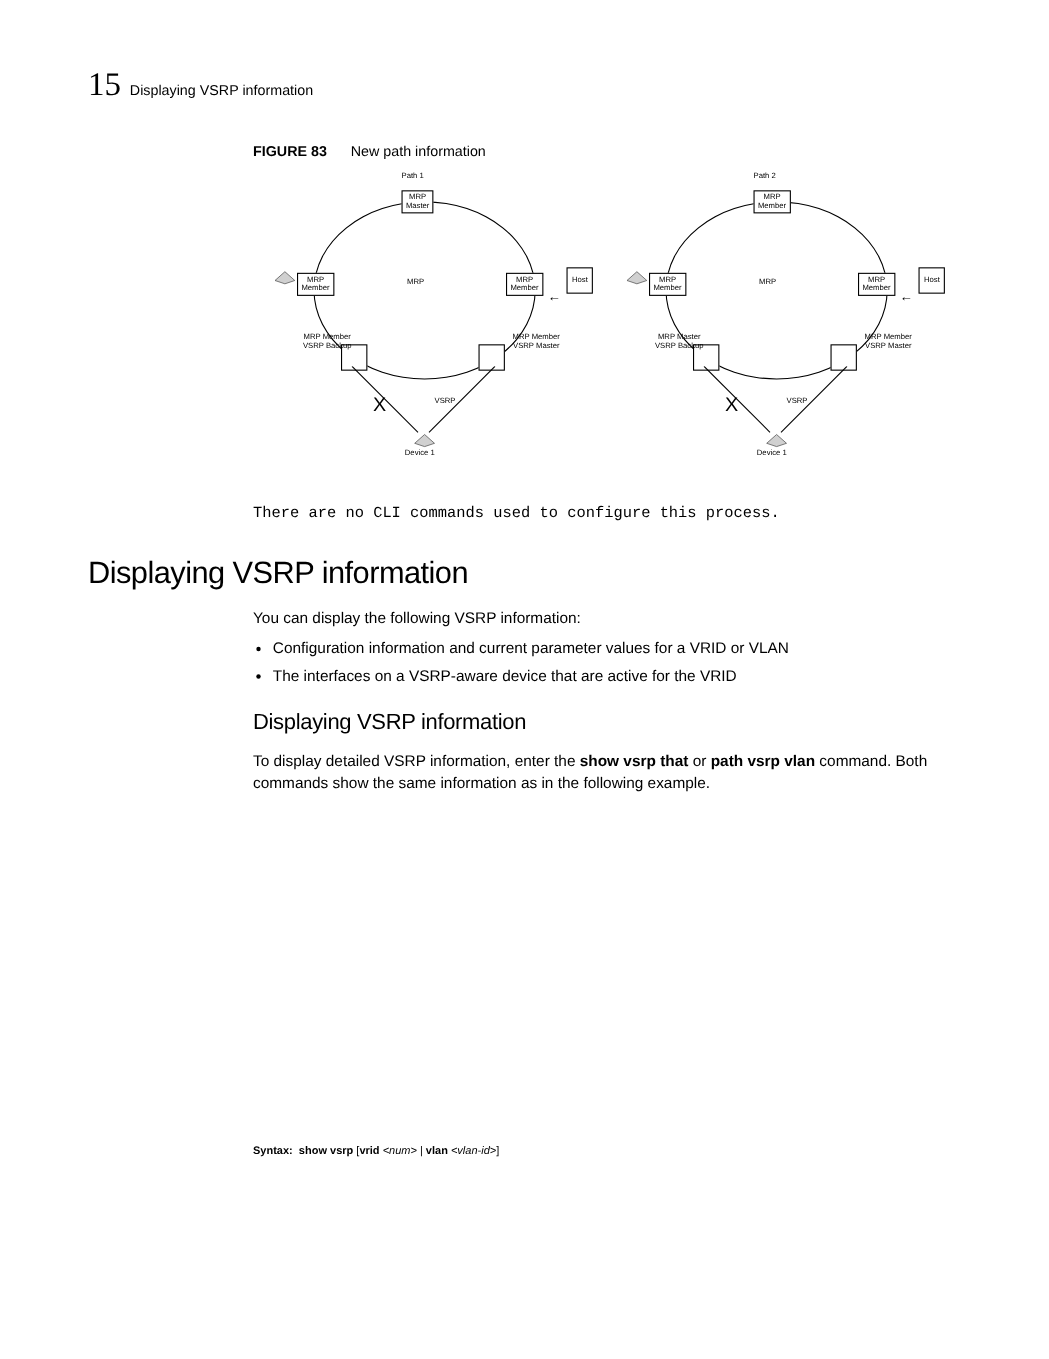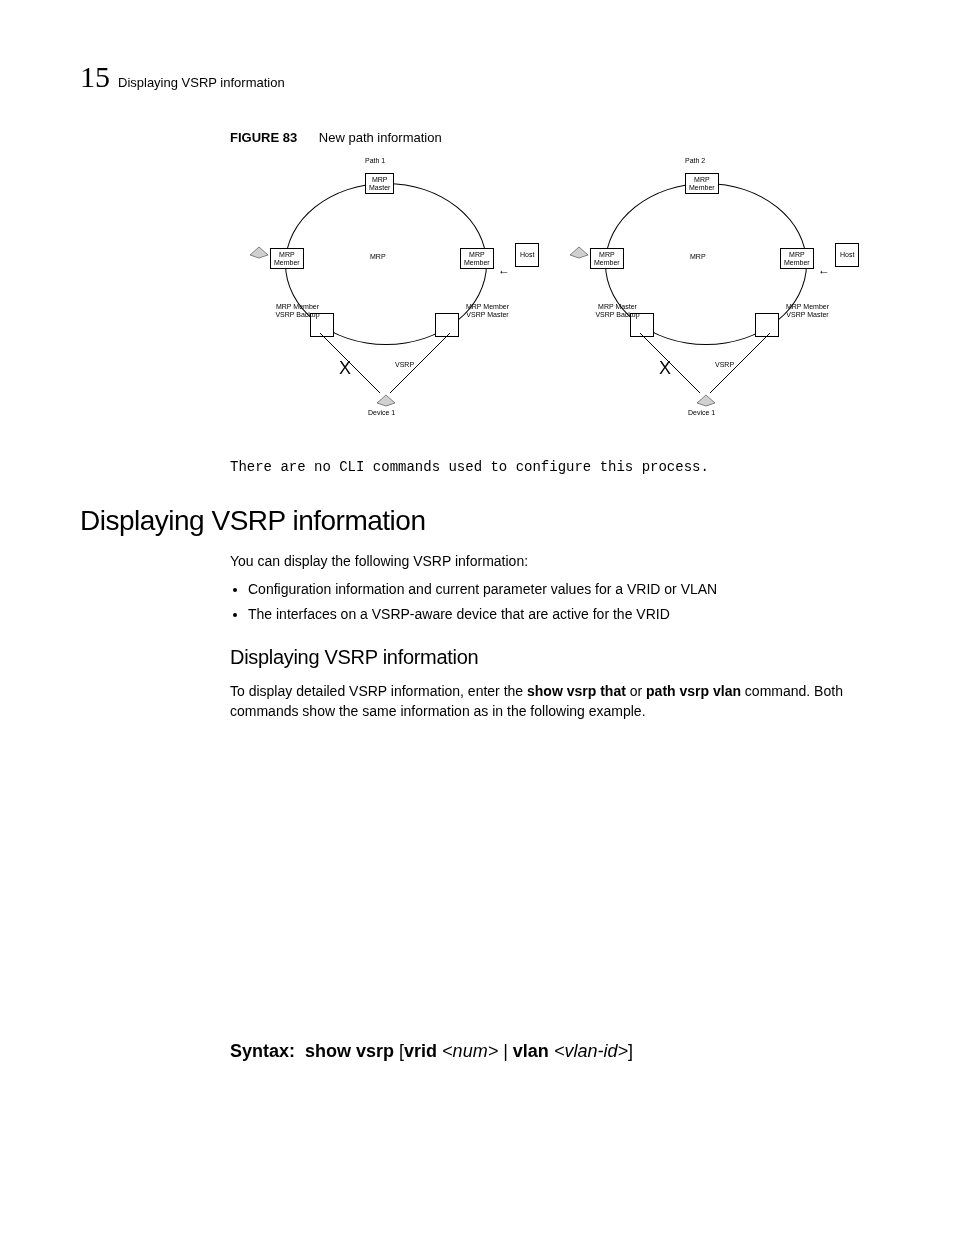--- a/index.html
+++ b/index.html
@@ -21,21 +21,21 @@
   .dev{position:absolute;width:22px;height:14px;}
   .dev svg{display:block;}
   .arrow{position:absolute;font-size:12px;}
   .after-fig{margin-left:150px;font-size:14px;margin-top:6px;margin-bottom:30px;font-family:Liberation Mono, monospace;}
   .h1{font-family:Arial,Helvetica,sans-serif;font-weight:400;font-size:28px;letter-spacing:-0.5px;margin:30px 0 14px 0;}
   .body{margin-left:150px;font-size:14px;line-height:1.45;}
   .body p{margin:0 0 8px 0;}
   ul.b{margin:4px 0 8px 18px;padding:0;}
   ul.b li{margin:4px 0;}
   .h2{font-family:Arial,Helvetica,sans-serif;font-weight:400;font-size:20px;letter-spacing:-0.3px;margin:22px 0 12px 150px;}
-  .syntax{margin-left:150px;font-size:18px;margin-top:320px;}
+  .syntax{margin-left:150px;font-size:10px;margin-top:320px;}
   .syntax .lab{font-weight:bold;}
   .syntax .cmd{font-weight:bold;}
   .syntax .arg{font-style:italic;}
 </style>
 </head>
 <body>
 
 <div class="page">
 
   <div class="hdr">

